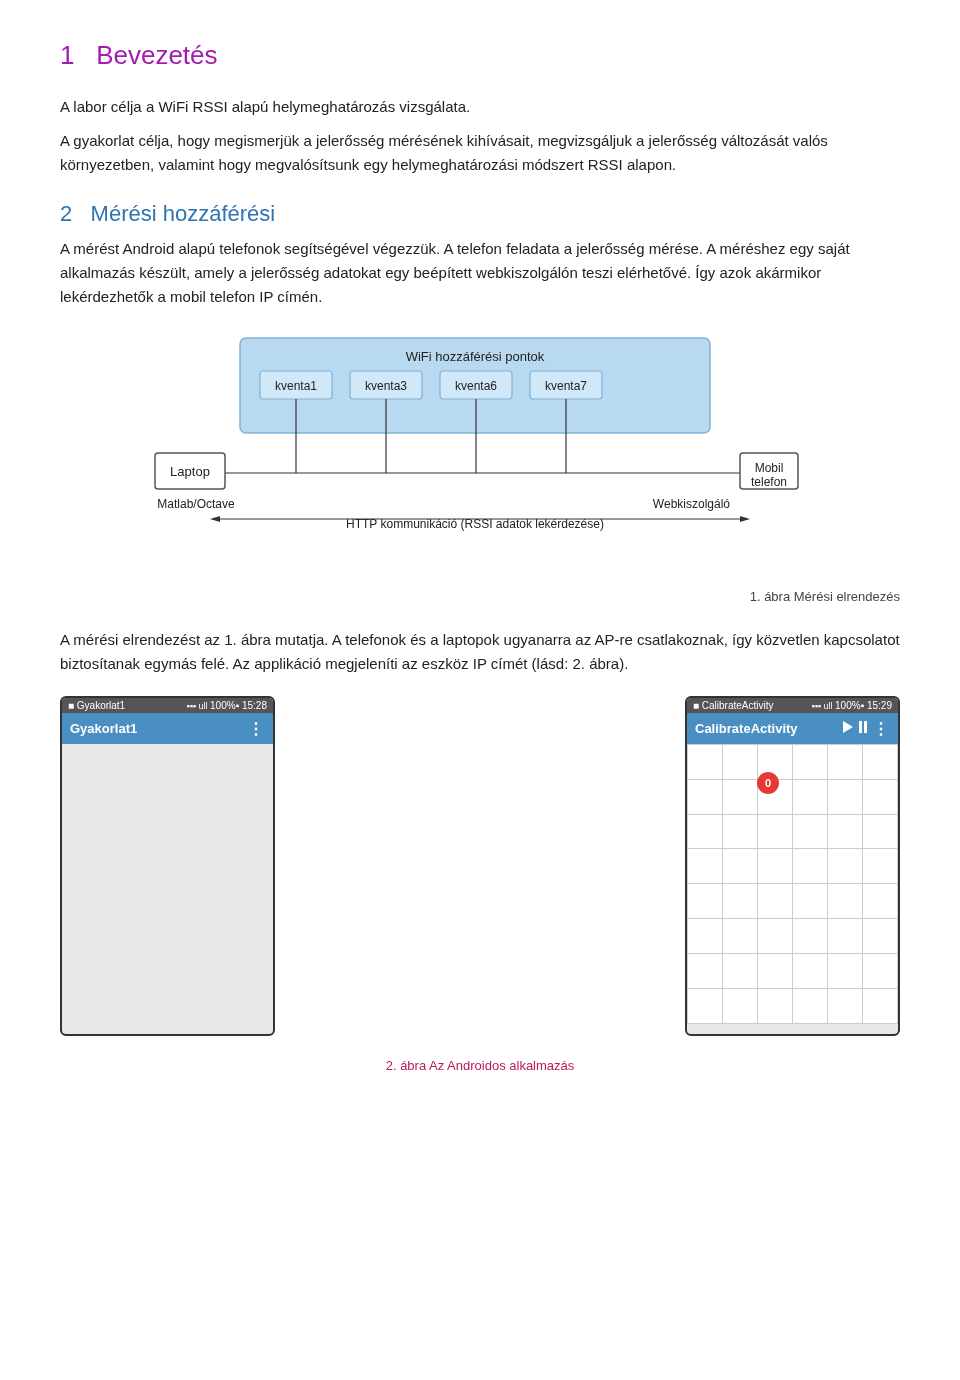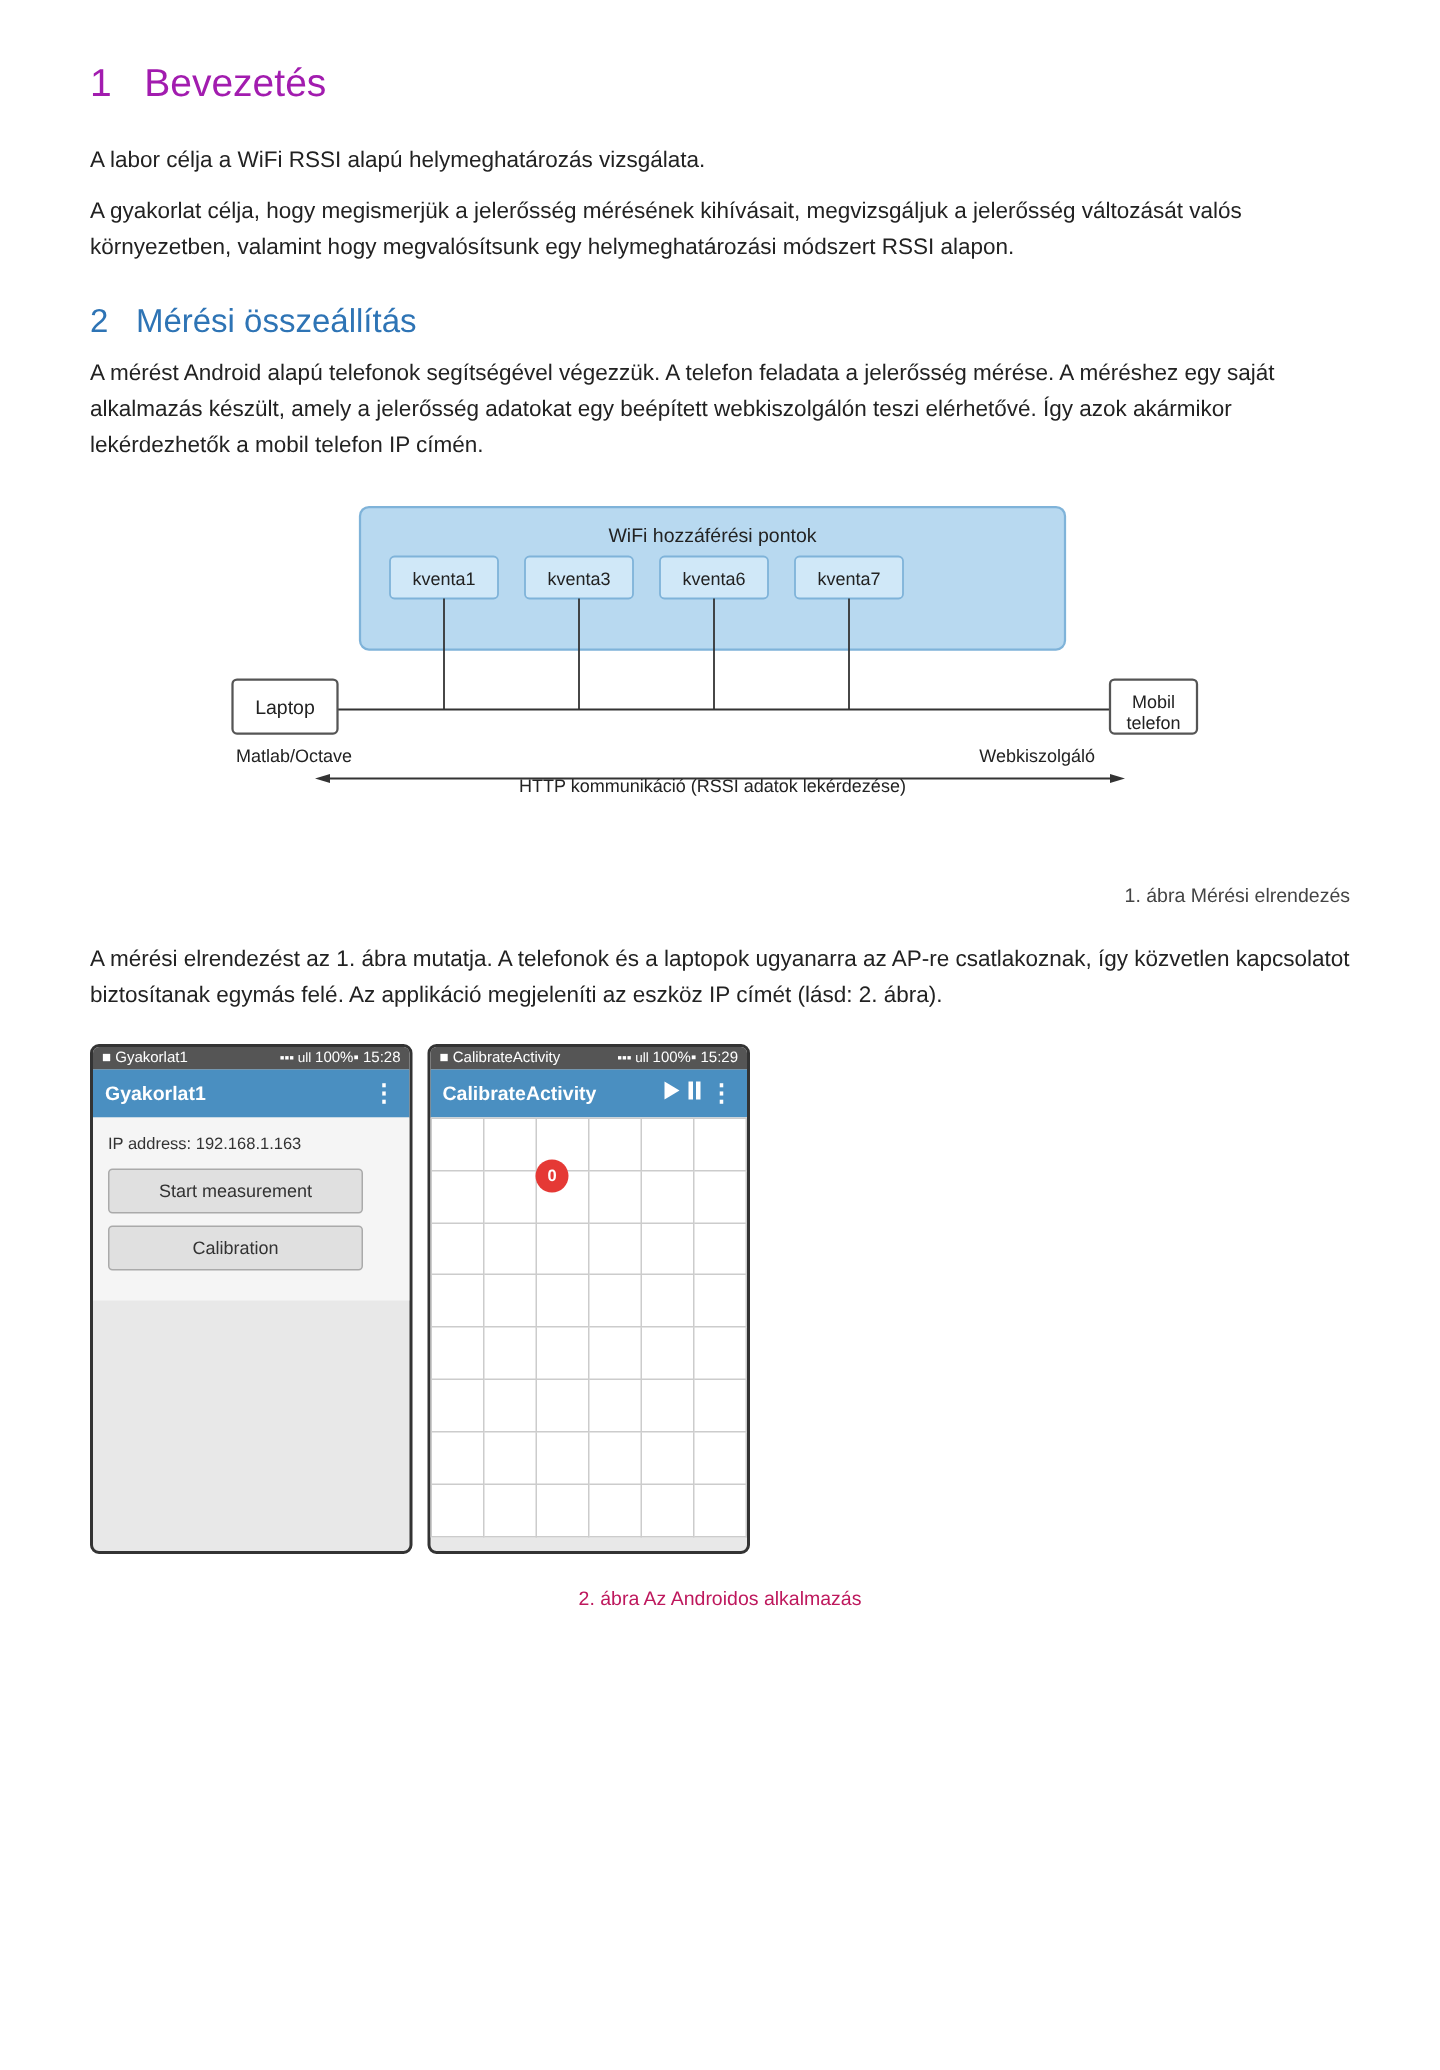--- a/index.html
+++ b/index.html
@@ -35,21 +35,21 @@
     }
     .figure-caption {
       text-align: right;
       font-size: 13px;
       color: #444;
       margin: 8px 0 20px 0;
     }
     
     .phones-wrapper {
       display: flex;
-      justify-content: flex-start;
+      justify-content: space-between;
       gap: 10px;
       margin: 20px auto;
     }
     .phone-screen {
       width: 215px;
       height: 340px;
       background: #e8e8e8;
       border: 2px solid #333;
       border-radius: 6px;
       overflow: hidden;
@@ -179,21 +179,21 @@
   &nbsp;
   <span>Bevezetés</span>
 </h1>
 
 <p>A labor célja a WiFi RSSI alapú helymeghatározás vizsgálata.</p>
 <p>A gyakorlat célja, hogy megismerjük a jelerősség mérésének kihívásait, megvizsgáljuk a jelerősség változását valós környezetben, valamint hogy megvalósítsunk egy helymeghatározási módszert RSSI alapon.</p>
 
 <h2>
   <span>2</span>
   &nbsp;
-  <span>Mérési összeállítás</span>
+  <span>Mérési hozzáférési</span>
 </h2>
 
 <p>A mérést Android alapú telefonok segítségével végezzük. A telefon feladata a jelerősség mérése. A méréshez egy saját alkalmazás készült, amely a jelerősség adatokat egy beépített webkiszolgálón teszi elérhetővé. Így azok akármikor lekérdezhetők a mobil telefon IP címén.</p>
 
 <div class="diagram-svg-wrapper">
   <svg width="660" height="230" viewBox="0 0 660 230">
 
     <rect x="90" y="5" width="470" height="95" rx="6" ry="6" fill="#b8d9f0" stroke="#7fb3d9" stroke-width="1.5"></rect>
 
     <text x="325" y="28" text-anchor="middle" font-size="13" fill="#222">WiFi hozzáférési pontok</text>
@@ -251,25 +251,20 @@
         <span style="font-size:9px;">▪▪▪ ull </span>
         <span>100%▪ 15:28</span>
       </span>
     </div>
 
     <div class="phone-toolbar">
       <span>Gyakorlat1</span>
       <span class="three-dots">⋮</span>
     </div>
 
-    <div class="phone-content">
-      <div class="phone-ip-text">IP address: 192.168.1.163</div>
-      <div class="phone-btn">Start measurement</div>
-      <div class="phone-btn">Calibration</div>
-    </div>
   </div>
 
   <div class="phone-screen">
 
     <div class="phone-status-bar">
       <span>
         <span style="font-size:10px;">■</span>
         <span>CalibrateActivity</span>
       </span>
       <span>

